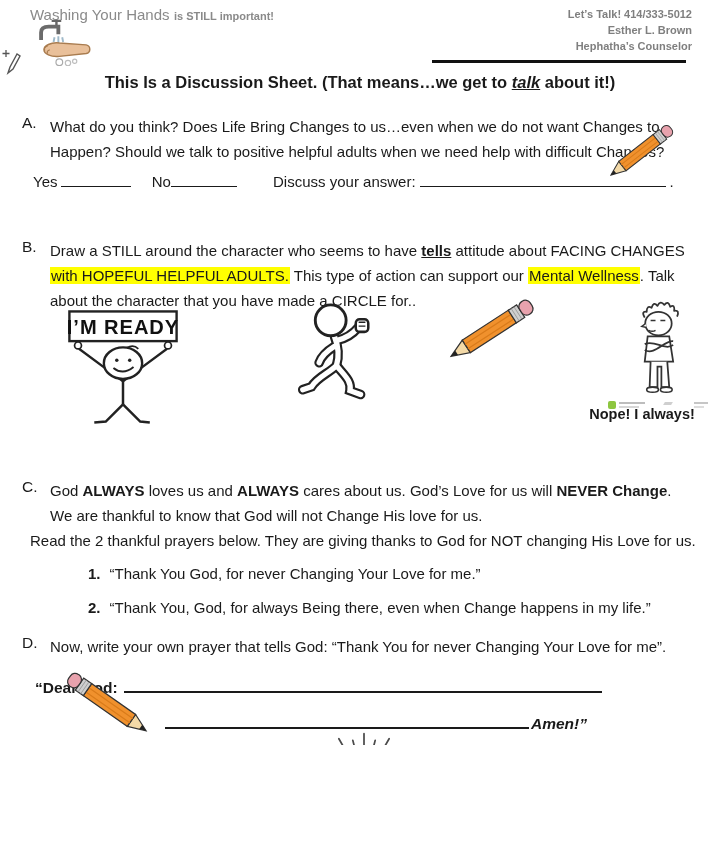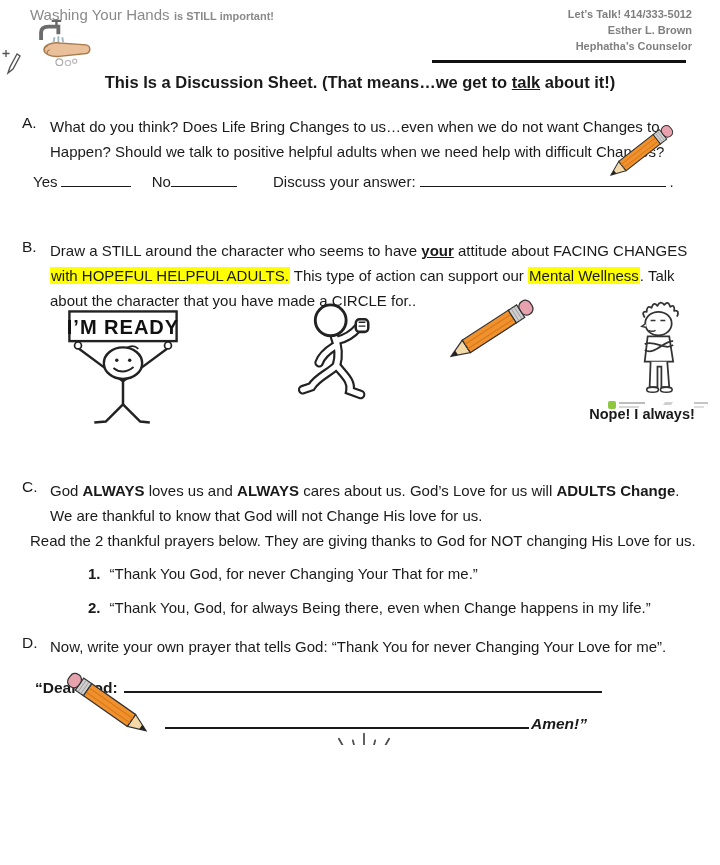--- a/index.html
+++ b/index.html
@@ -11,21 +11,21 @@
   .brand{position:absolute;top:6px;left:30px;color:#8a8a8a;white-space:nowrap;}
   .brand .big{font-size:15px;}
   .brand .small{font-size:11px;font-weight:bold;}
   .handwash{position:absolute;top:18px;left:28px;}
   .tiny-pencil{position:absolute;top:48px;left:2px;}
   .contact{position:absolute;top:6px;right:28px;text-align:right;color:#7f7f7f;
     font-weight:bold;font-size:11px;line-height:16px;}
   .contact-rule{position:absolute;top:60px;left:432px;width:254px;height:2.5px;background:#111;}
   .doc-title{position:absolute;top:73px;left:0;width:100%;text-align:center;
     font-weight:bold;font-size:16.5px;}
-  .doc-title .talk{text-decoration:underline;}
+  .doc-title .talk{font-style:italic;text-decoration:underline;}
   
   .sec{position:absolute;display:flex;}
   .sec .letter{width:28px;flex:0 0 28px;font-size:15.5px;}
   .sec .body{font-size:15px;line-height:25px;}
   .hl{background:#ffff00;padding:0 1px;}
   .bu{font-weight:bold;text-decoration:underline;}
   .blank{display:inline-block;border-bottom:1.6px solid #1a1a1a;height:14px;vertical-align:baseline;}
   .answer-row{position:absolute;top:172px;left:33px;font-size:15px;white-space:nowrap;}
   .answer-row .blank{margin:0 4px;}
   
@@ -121,21 +121,21 @@
       <path d="M24,13 L90,13 M24,19.5 L90,19.5" stroke="#d97b1a" stroke-width="1.5"></path>
       <rect x="90" y="7" width="12" height="18" fill="#cfcfcf" stroke="#333" stroke-width="1.5"></rect>
       <path d="M94,7 l0,18 M98,7 l0,18" stroke="#999" stroke-width="1"></path>
       <rect x="102" y="7" width="15" height="18" rx="7" fill="#e8a2ad" stroke="#333" stroke-width="1.5"></rect>
     </svg>
   </span>
 
   <div class="sec" style="top:238px;left:22px;">
     <div class="letter">B.</div>
     <div class="body" style="width:650px;">
-      <span>Draw a STILL around the character who seems to have </span><span class="bu">your</span><span> attitude about FACING CHANGES </span><span class="hl">with HOPEFUL HELPFUL ADULTS.</span><span>  This type of action can support our </span><span class="hl">Mental Wellness</span><span>. Talk about the character that you have made a CIRCLE for..</span>
+      <span>Draw a STILL around the character who seems to have </span><span class="bu">tells</span><span> attitude about FACING CHANGES </span><span class="hl">with HOPEFUL HELPFUL ADULTS.</span><span>  This type of action can support our </span><span class="hl">Mental Wellness</span><span>. Talk about the character that you have made a CIRCLE for..</span>
     </div>
   </div>
 
   <div class="figures">
 
     <span class="fig fig-ready">
       <svg width="134" height="116" viewBox="0 0 140 120">
         <rect x="14" y="3" width="112" height="31" fill="#fff" stroke="#222" stroke-width="2.5"></rect>
         <text x="70" y="27" font-size="21" font-weight="bold" letter-spacing="1" text-anchor="middle" fill="#111">I’M READY</text>
         <path d="M24,42 L70,76 M116,42 L70,76" stroke="#222" stroke-width="2.4" fill="none"></path>
@@ -209,29 +209,29 @@
       <span class="wm-right1"></span>
       <span class="wm-right2"></span>
     </span>
   </div>
 
   <div class="caption cap-refuse">Nope! I always!</div>
 
   <div class="sec" style="top:478px;left:22px;">
     <div class="letter">C.</div>
     <div class="body" style="width:640px;">
-      <span>God </span><b>ALWAYS</b><span> loves us and </span><b>ALWAYS</b><span> cares about us.  God’s Love for us will </span><b>ADULTS Change</b><span>. We are thankful to know that God will not Change His love for us.</span>
+      <span>God </span><b>ALWAYS</b><span> loves us and </span><b>ALWAYS</b><span> cares about us.  God’s Love for us will </span><b>NEVER Change</b><span>. We are thankful to know that God will not Change His love for us.</span>
     </div>
   </div>
 
   <div class="read-intro">Read the 2 thankful prayers below.  They are giving thanks to God for NOT changing His Love for us.</div>
 
   <div class="prayer prayer-1">
     <span class="num">1.</span>
-    <span>“Thank You God, for never Changing Your That for me.”</span>
+    <span>“Thank You God, for never Changing Your Love for me.”</span>
   </div>
   <div class="prayer prayer-2">
     <span class="num">2.</span>
     <span>“Thank You, God, for always Being there, even when Change happens in my life.”</span>
   </div>
 
   <div class="sec" style="top:634px;left:22px;">
     <div class="letter">D.</div>
     <div class="body" style="width:660px;white-space:nowrap;">Now, write your own prayer that tells God: “Thank You for never Changing Your Love for me”.</div>
   </div>

